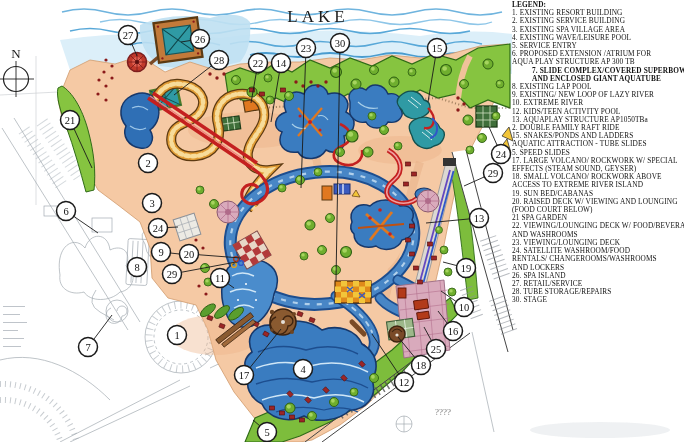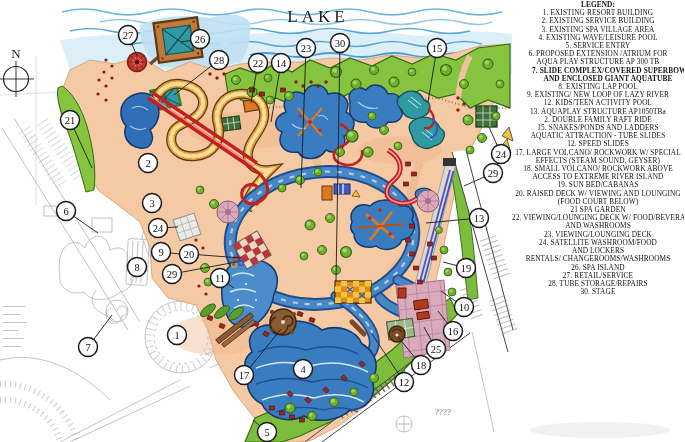--- a/index.html
+++ b/index.html
@@ -1,20 +1,20 @@
 <!DOCTYPE html>
 <html><head>
 <meta charset="utf-8">
 <style>
   html,body{margin:0;padding:0;background:#ffffff;}
   #canvas{position:relative;width:685px;height:442px;background:#ffffff;overflow:hidden;
           font-family:"Liberation Serif", serif;}
   #map-svg{position:absolute;left:0;top:0;}
   #legend{position:absolute;left:512px;top:1px;width:172px;color:#111;
-          font-size:7.3px;line-height:8.2px;letter-spacing:0.12px;text-align:center;}
+          font-size:7.3px;line-height:8.2px;letter-spacing:0.12px;}
   .lg-title{font-weight:bold;}
   .lg-line{white-space:nowrap;overflow:hidden;}
   .lg-bold{font-weight:bold;margin-left:20px;}
   .maptext{font-family:"Liberation Serif", serif;}
   .badge-num{font-family:"Liberation Serif", serif;font-size:10.5px;fill:#111;}
 </style>
 </head>
 <body>
 
 <div id="canvas">
@@ -684,40 +684,41 @@
         <div class="lg-line">2. EXISTING SERVICE BUILDING</div>
         <div class="lg-line">3. EXISTING SPA VILLAGE AREA</div>
         <div class="lg-line">4. EXISTING WAVE/LEISURE POOL</div>
         <div class="lg-line">5. SERVICE ENTRY</div>
         <div class="lg-line">6. PROPOSED EXTENSION /ATRIUM FOR</div>
         <div class="lg-line">AQUA PLAY STRUCTURE AP 300 TB</div>
         <div class="lg-line lg-bold">7. SLIDE COMPLEX/COVERED SUPERBOWL</div>
         <div class="lg-line lg-bold">AND ENCLOSED GIANT AQUATUBE</div>
         <div class="lg-line">8. EXISTING LAP POOL</div>
         <div class="lg-line">9. EXISTING/ NEW LOOP OF LAZY RIVER</div>
+        <div class="lg-line">10. EXTREME RIVER</div>
         <div class="lg-line">12. KIDS/TEEN ACTIVITY POOL</div>
         <div class="lg-line">13. AQUAPLAY STRUCTURE AP1050TBa</div>
         <div class="lg-line">2. DOUBLE FAMILY RAFT RIDE</div>
         <div class="lg-line">15. SNAKES/PONDS AND LADDERS</div>
         <div class="lg-line">AQUATIC ATTRACTION - TUBE SLIDES</div>
-        <div class="lg-line">12. SPEED SLIDES</div>
+        <div class="lg-line">5. SPEED SLIDES</div>
         <div class="lg-line">17. LARGE VOLCANO/ ROCKWORK W/ SPECIAL</div>
         <div class="lg-line">EFFECTS (STEAM SOUND, GEYSER)</div>
         <div class="lg-line">18. SMALL VOLCANO/ ROCKWORK ABOVE</div>
         <div class="lg-line">ACCESS TO EXTREME RIVER ISLAND</div>
         <div class="lg-line">19. SUN BED/CABANAS</div>
         <div class="lg-line">20. RAISED DECK W/ VIEWING AND LOUNGING</div>
         <div class="lg-line">(FOOD COURT BELOW)</div>
         <div class="lg-line">21 SPA GARDEN</div>
         <div class="lg-line">22. VIEWING/LOUNGING DECK W/ FOOD/BEVERAGE</div>
         <div class="lg-line">AND WASHROOMS</div>
         <div class="lg-line">23. VIEWING/LOUNGING DECK</div>
         <div class="lg-line">24. SATELLITE WASHROOM/FOOD</div>
+        <div class="lg-line">RENTALS/ CHANGEROOMS/WASHROOMS</div>
         <div class="lg-line">AND LOCKERS</div>
-        <div class="lg-line">RENTALS/ CHANGEROOMS/WASHROOMS</div>
         <div class="lg-line">26. SPA ISLAND</div>
         <div class="lg-line">27. RETAIL/SERVICE</div>
         <div class="lg-line">28. TUBE STORAGE/REPAIRS</div>
         <div class="lg-line">30. STAGE</div>
       </div>
 </div>
 
 </div>
 
 </body></html>

